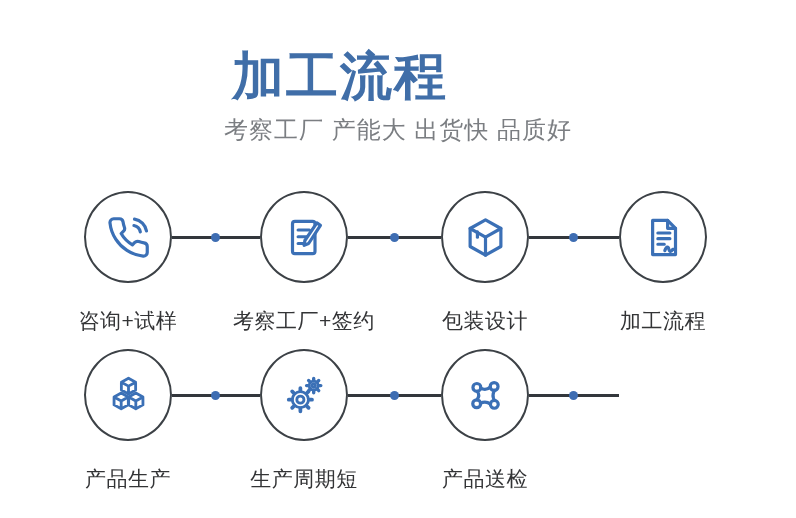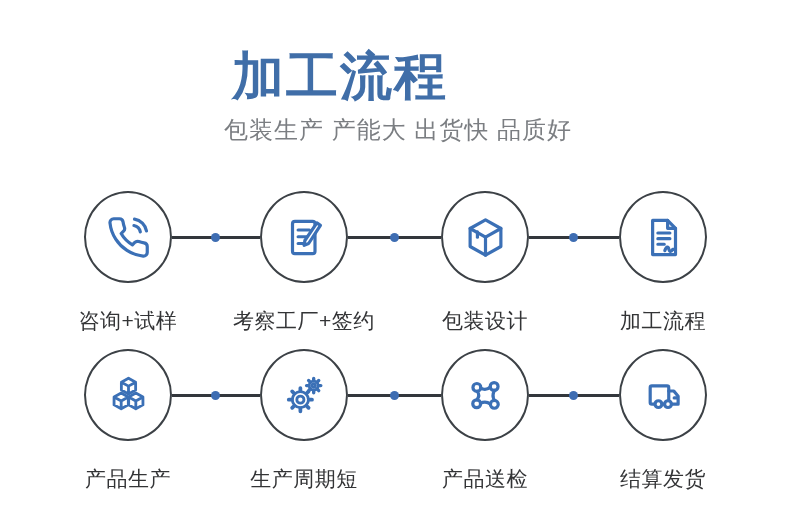--- a/index.html
+++ b/index.html
@@ -43,21 +43,21 @@
     position:absolute;width:9px;height:9px;border-radius:50%;
     background:var(--dot-blue,#3e6db2);
   }
 </style>
 </head>
 <body>
 
 <div class="canvas">
 
   <div class="title">加工流程</div>
-  <div class="subtitle">包装生产 产能大 出货快 品质好</div>
+  <div class="subtitle">考察工厂 产能大 出货快 品质好</div>
 
   <div class="step" style="left:128px;top:191px">
     <div class="circle">
       <svg class="icon" viewBox="0 0 24 24">
         <path d="M22 16.92v3a2 2 0 0 1-2.18 2 19.79 19.79 0 0 1-8.63-3.07 19.5 19.5 0 0 1-6-6 19.79 19.79 0 0 1-3.07-8.67A2 2 0 0 1 4.11 2h3a2 2 0 0 1 2 1.72 12.84 12.84 0 0 0 .7 2.81 2 2 0 0 1-.45 2.11L8.09 9.91a16 16 0 0 0 6 6l1.27-1.27a2 2 0 0 1 2.11-.45 12.84 12.84 0 0 0 2.81.7A2 2 0 0 1 22 16.92z"></path>
         <path d="M14.9 5.6a4.3 4.3 0 0 1 3.4 3.4"></path>
         <path d="M15.2 2.2a7.7 7.7 0 0 1 6.4 6.3"></path>
       </svg>
     </div>
     <div class="label">咨询+试样</div>
@@ -139,32 +139,20 @@
         <circle cx="16.7" cy="16.7" r="2.1"></circle>
         <path d="M9.4 8Q12 9.8 14.6 7.5"></path>
         <path d="M16.8 9.3Q15.2 12 16.8 14.6"></path>
         <path d="M14.7 16.6Q12 14.7 9.3 16.2"></path>
         <path d="M7.4 14.3Q9.3 12 7.6 9.8"></path>
       </svg>
     </div>
     <div class="label">产品送检</div>
   </div>
 
-  <div class="step" style="left:663px;top:349px">
-    <div class="circle">
-      <svg class="icon" viewBox="0 0 24 24">
-        <rect x="4.9" y="6.9" width="9.9" height="9.7" rx="0.9"></rect>
-        <path d="M14.8 9.6h2.7l2.3 2.8v4.2h-4.9"></path>
-        <path d="M17.7 13.3h1.6"></path>
-        <circle cx="9.3" cy="16.6" r="1.8" fill="#fff"></circle>
-        <circle cx="14.4" cy="16.6" r="1.8" fill="#fff"></circle>
-      </svg>
-    </div>
-    <div class="label">结算发货</div>
-  </div>
 
   <div class="conn-line" style="left:172px;top:394px;width:88px"></div>
   <div class="conn-dot" style="left:211px;top:391px"></div>
   <div class="conn-line" style="left:348px;top:394px;width:93px"></div>
   <div class="conn-dot" style="left:390px;top:391px"></div>
   <div class="conn-line" style="left:529px;top:394px;width:90px"></div>
   <div class="conn-dot" style="left:569px;top:391px"></div>
 
 </div>
 

